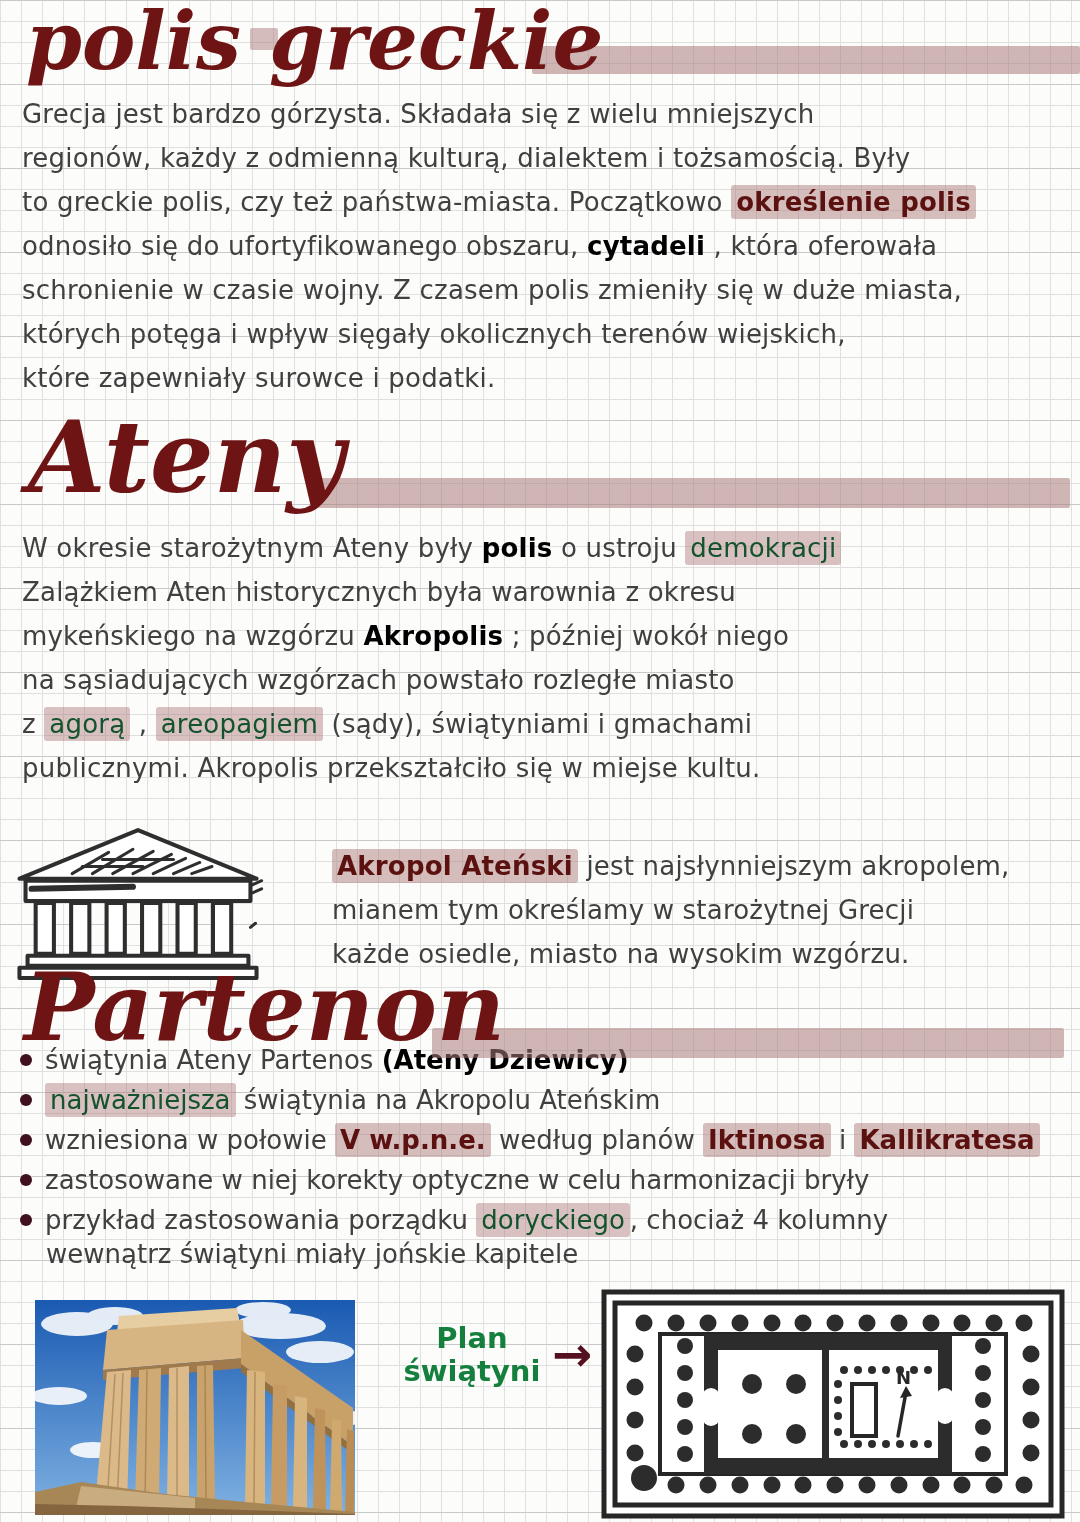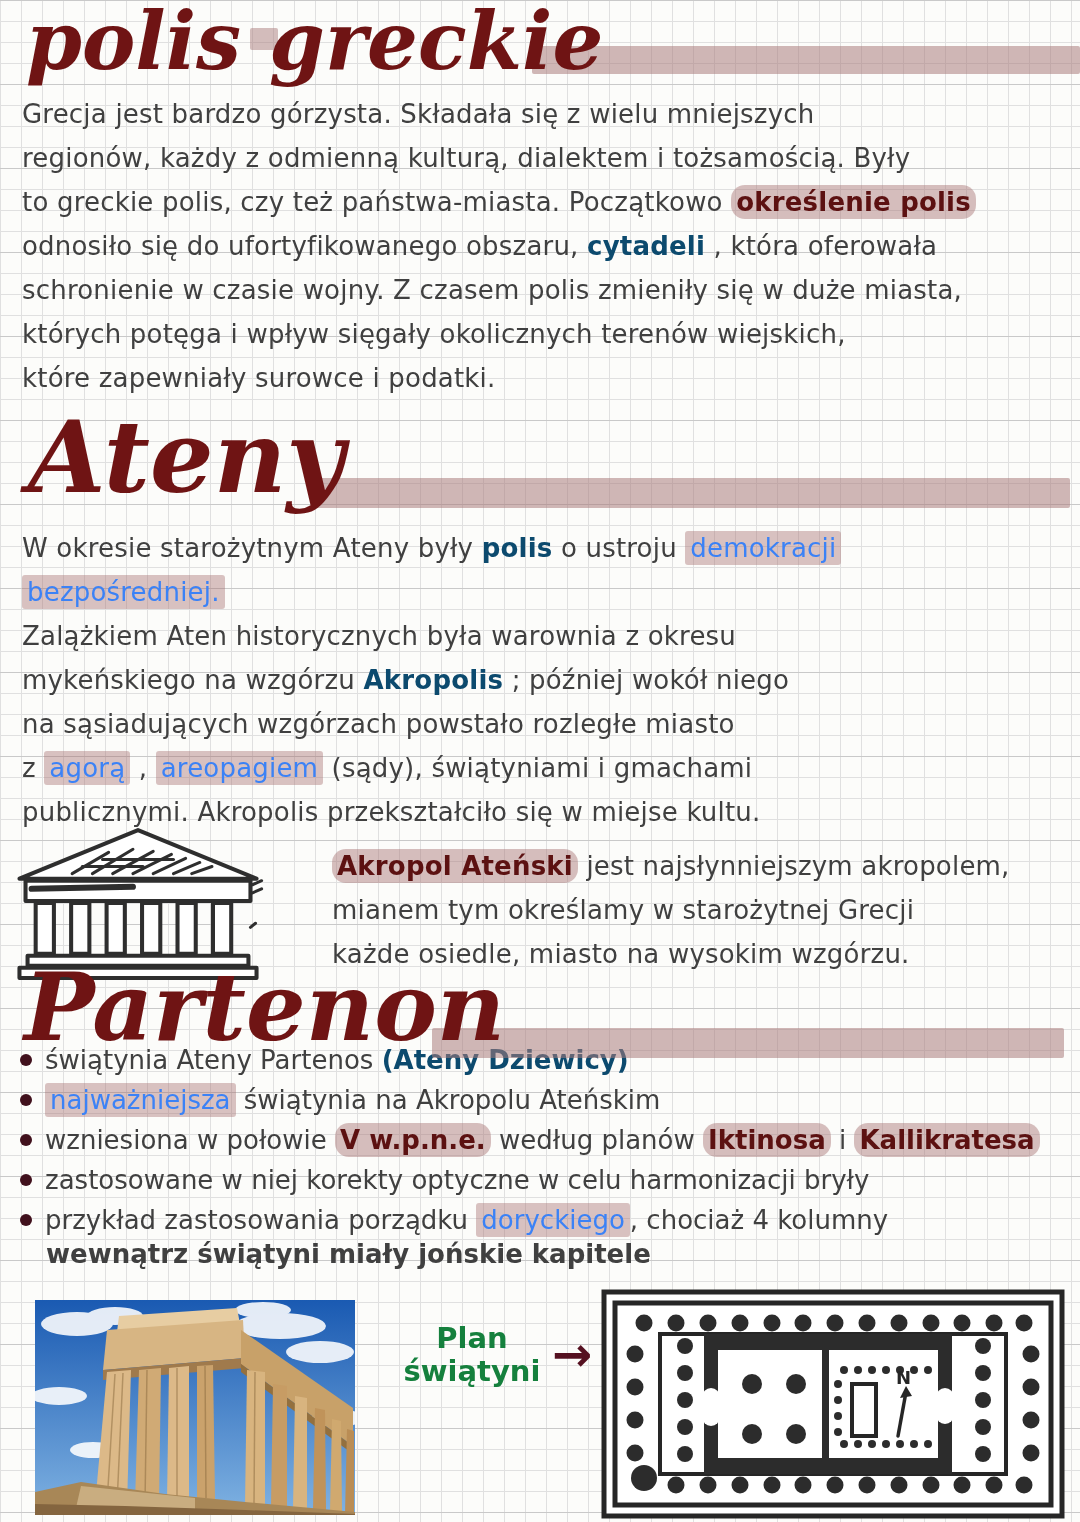--- a/index.html
+++ b/index.html
@@ -14,25 +14,25 @@
   }
   .abs{position:absolute;}
   .script-h{
     font-family:"DejaVu Serif",serif;font-style:italic;font-weight:bold;
     color:#6f1414;white-space:nowrap;z-index:3;
   }
   .hbar{background:#a97b7b;opacity:.55;border-radius:2px;z-index:1;}
   .hmark{background:#a97b7b;opacity:.5;border-radius:2px;z-index:1;}
   .para .tline{white-space:nowrap;height:44px;line-height:44px;font-size:26px;color:#3b3b3b;letter-spacing:.2px;}
   .seg-n{color:#404040;}
-  .seg-r{color:#0c4a6e;font-weight:bold;}
-  .seg-h{background:rgba(167,113,113,.42);padding:2px 5px;border-radius:3px;color:#3b82f6;text-align:center;}
-  .seg-rh{background:rgba(167,113,113,.45);padding:2px 5px;border-radius:14px;color:#5c1111;font-weight:bold;}
+  .seg-r{color:#000000;font-weight:bold;}
+  .seg-h{background:rgba(167,113,113,.42);padding:2px 5px;border-radius:3px;color:#14532d;text-align:center;}
+  .seg-rh{background:rgba(167,113,113,.45);padding:2px 5px;border-radius:3px;color:#5c1111;font-weight:bold;}
   .bullets .tline{white-space:nowrap;height:40px;line-height:40px;font-size:26px;color:#3b3b3b;}
-  .bullets .tline.cont{height:28px;line-height:28px;padding-left:26px;font-weight:bold;}
+  .bullets .tline.cont{height:28px;line-height:28px;padding-left:26px;}
   .bdot{display:inline-block;width:12px;height:12px;border-radius:50%;background:#40101c;margin-right:13px;vertical-align:middle;margin-top:-4px;}
   .plan-label{
     color:#15803d;font-weight:bold;font-size:29px;line-height:33px;text-align:center;white-space:nowrap;
   }
   .plan-arrow{color:#551020;font-weight:bold;font-size:48px;line-height:48px;}
   svg{display:block;}
 </style>
 </head>
 <body>
 
@@ -48,21 +48,20 @@
     <div class="tline"><span class="seg-n">schronienie w czasie wojny. Z czasem polis zmieniły się w duże miasta,</span></div>
     <div class="tline"><span class="seg-n">których potęga i wpływ sięgały okolicznych terenów wiejskich,</span></div>
     <div class="tline"><span class="seg-n">które zapewniały surowce i podatki.</span></div>
   </div>
 
 <div class="abs script-h" style="left:28px;top:398px;font-size:100px;">Ateny</div>
 <div class="abs hbar" style="left:312px;top:478px;width:758px;height:30px;"></div>
 
 <div class="abs para" style="left:22px;top:526px;">
     <div class="tline"><span class="seg-n">W okresie starożytnym Ateny były </span><span class="seg-r">polis</span><span class="seg-n"> o ustroju </span><span class="seg-h">demokracji</span></div>
-    <div class="tline"><span class="seg-h">bezpośredniej.</span></div>
     <div class="tline"><span class="seg-n">Zalążkiem Aten historycznych była warownia z okresu</span></div>
     <div class="tline"><span class="seg-n">mykeńskiego na wzgórzu </span><span class="seg-r">Akropolis</span><span class="seg-n"> ; później wokół niego</span></div>
     <div class="tline"><span class="seg-n">na sąsiadujących wzgórzach powstało rozległe miasto</span></div>
     <div class="tline"><span class="seg-n">z </span><span class="seg-h">agorą</span><span class="seg-n"> , </span><span class="seg-h">areopagiem</span><span class="seg-n"> (sądy), świątyniami i gmachami</span></div>
     <div class="tline"><span class="seg-n">publicznymi. Akropolis przekształciło się w miejse kultu.</span></div>
   </div>
 
 <div class="abs" style="left:10px;top:826px;">
   <svg width="256" height="154" viewBox="0 0 250 152">
     <g stroke="#2e2e2e" stroke-width="4" fill="#ffffff" stroke-linejoin="round" stroke-linecap="round">

